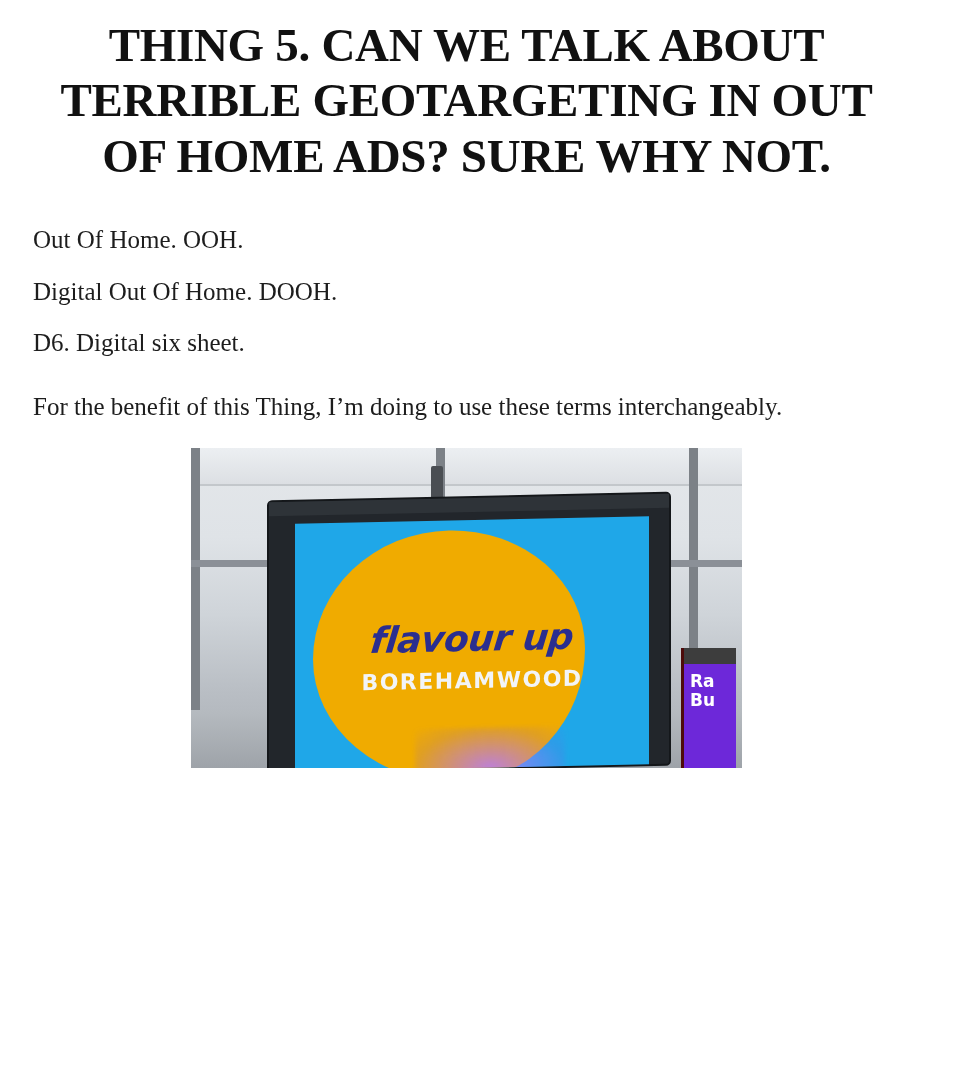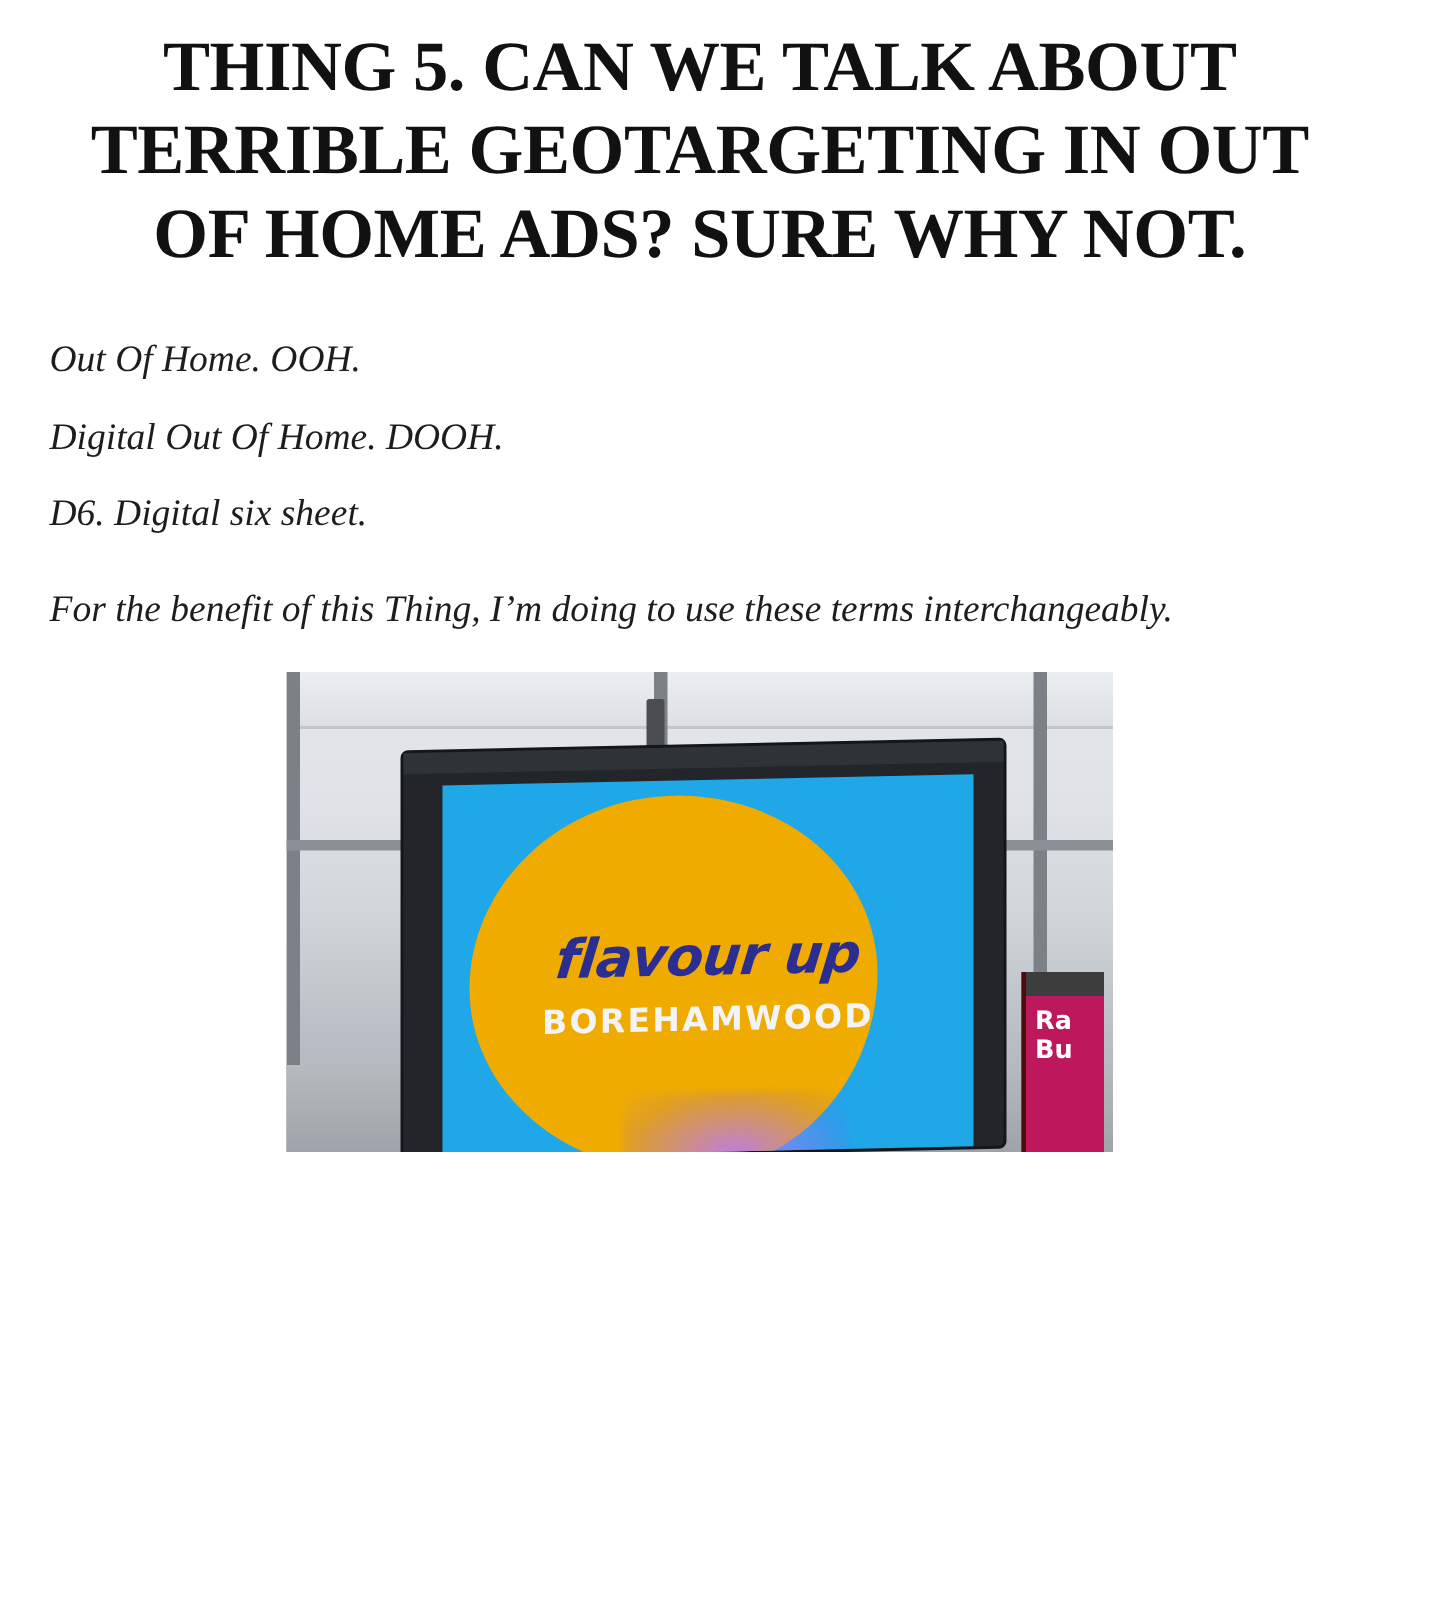--- a/index.html
+++ b/index.html
@@ -29,21 +29,20 @@
     color: #111111;
     text-align: center;
   }
   .para {
     font-size: 25px;
     line-height: 1.42;
     margin: 0 0 24px 0;
     color: #1d1d1d;
   }
   .para.italic {
-    font-style: italic;
   }
   .para.tight {
     margin-bottom: 0;
   }
   .para.tight + .para.tight {
     margin-top: 16px;
   }
   .spacer-sm { height: 28px; }
 
   
@@ -160,21 +159,21 @@
     background: radial-gradient(ellipse at center, rgba(180,120,255,0.85) 0%, rgba(130,90,230,0.15) 70%, rgba(0,0,0,0) 100%);
     filter: blur(2px);
   }
   
   .poster {
     position: absolute;
     right: 6px;
     top: 200px;
     width: 52px;
     height: 148px;
-    background: #be185d;
+    background: #6d28d9;
     border-left: 3px solid #4d0b0b;
   }
   .poster-top {
     position: absolute;
     left: 0; right: 0; top: 0;
     height: 16px;
     background: #3d3d3d;
   }
   .poster-text {
     position: absolute;

